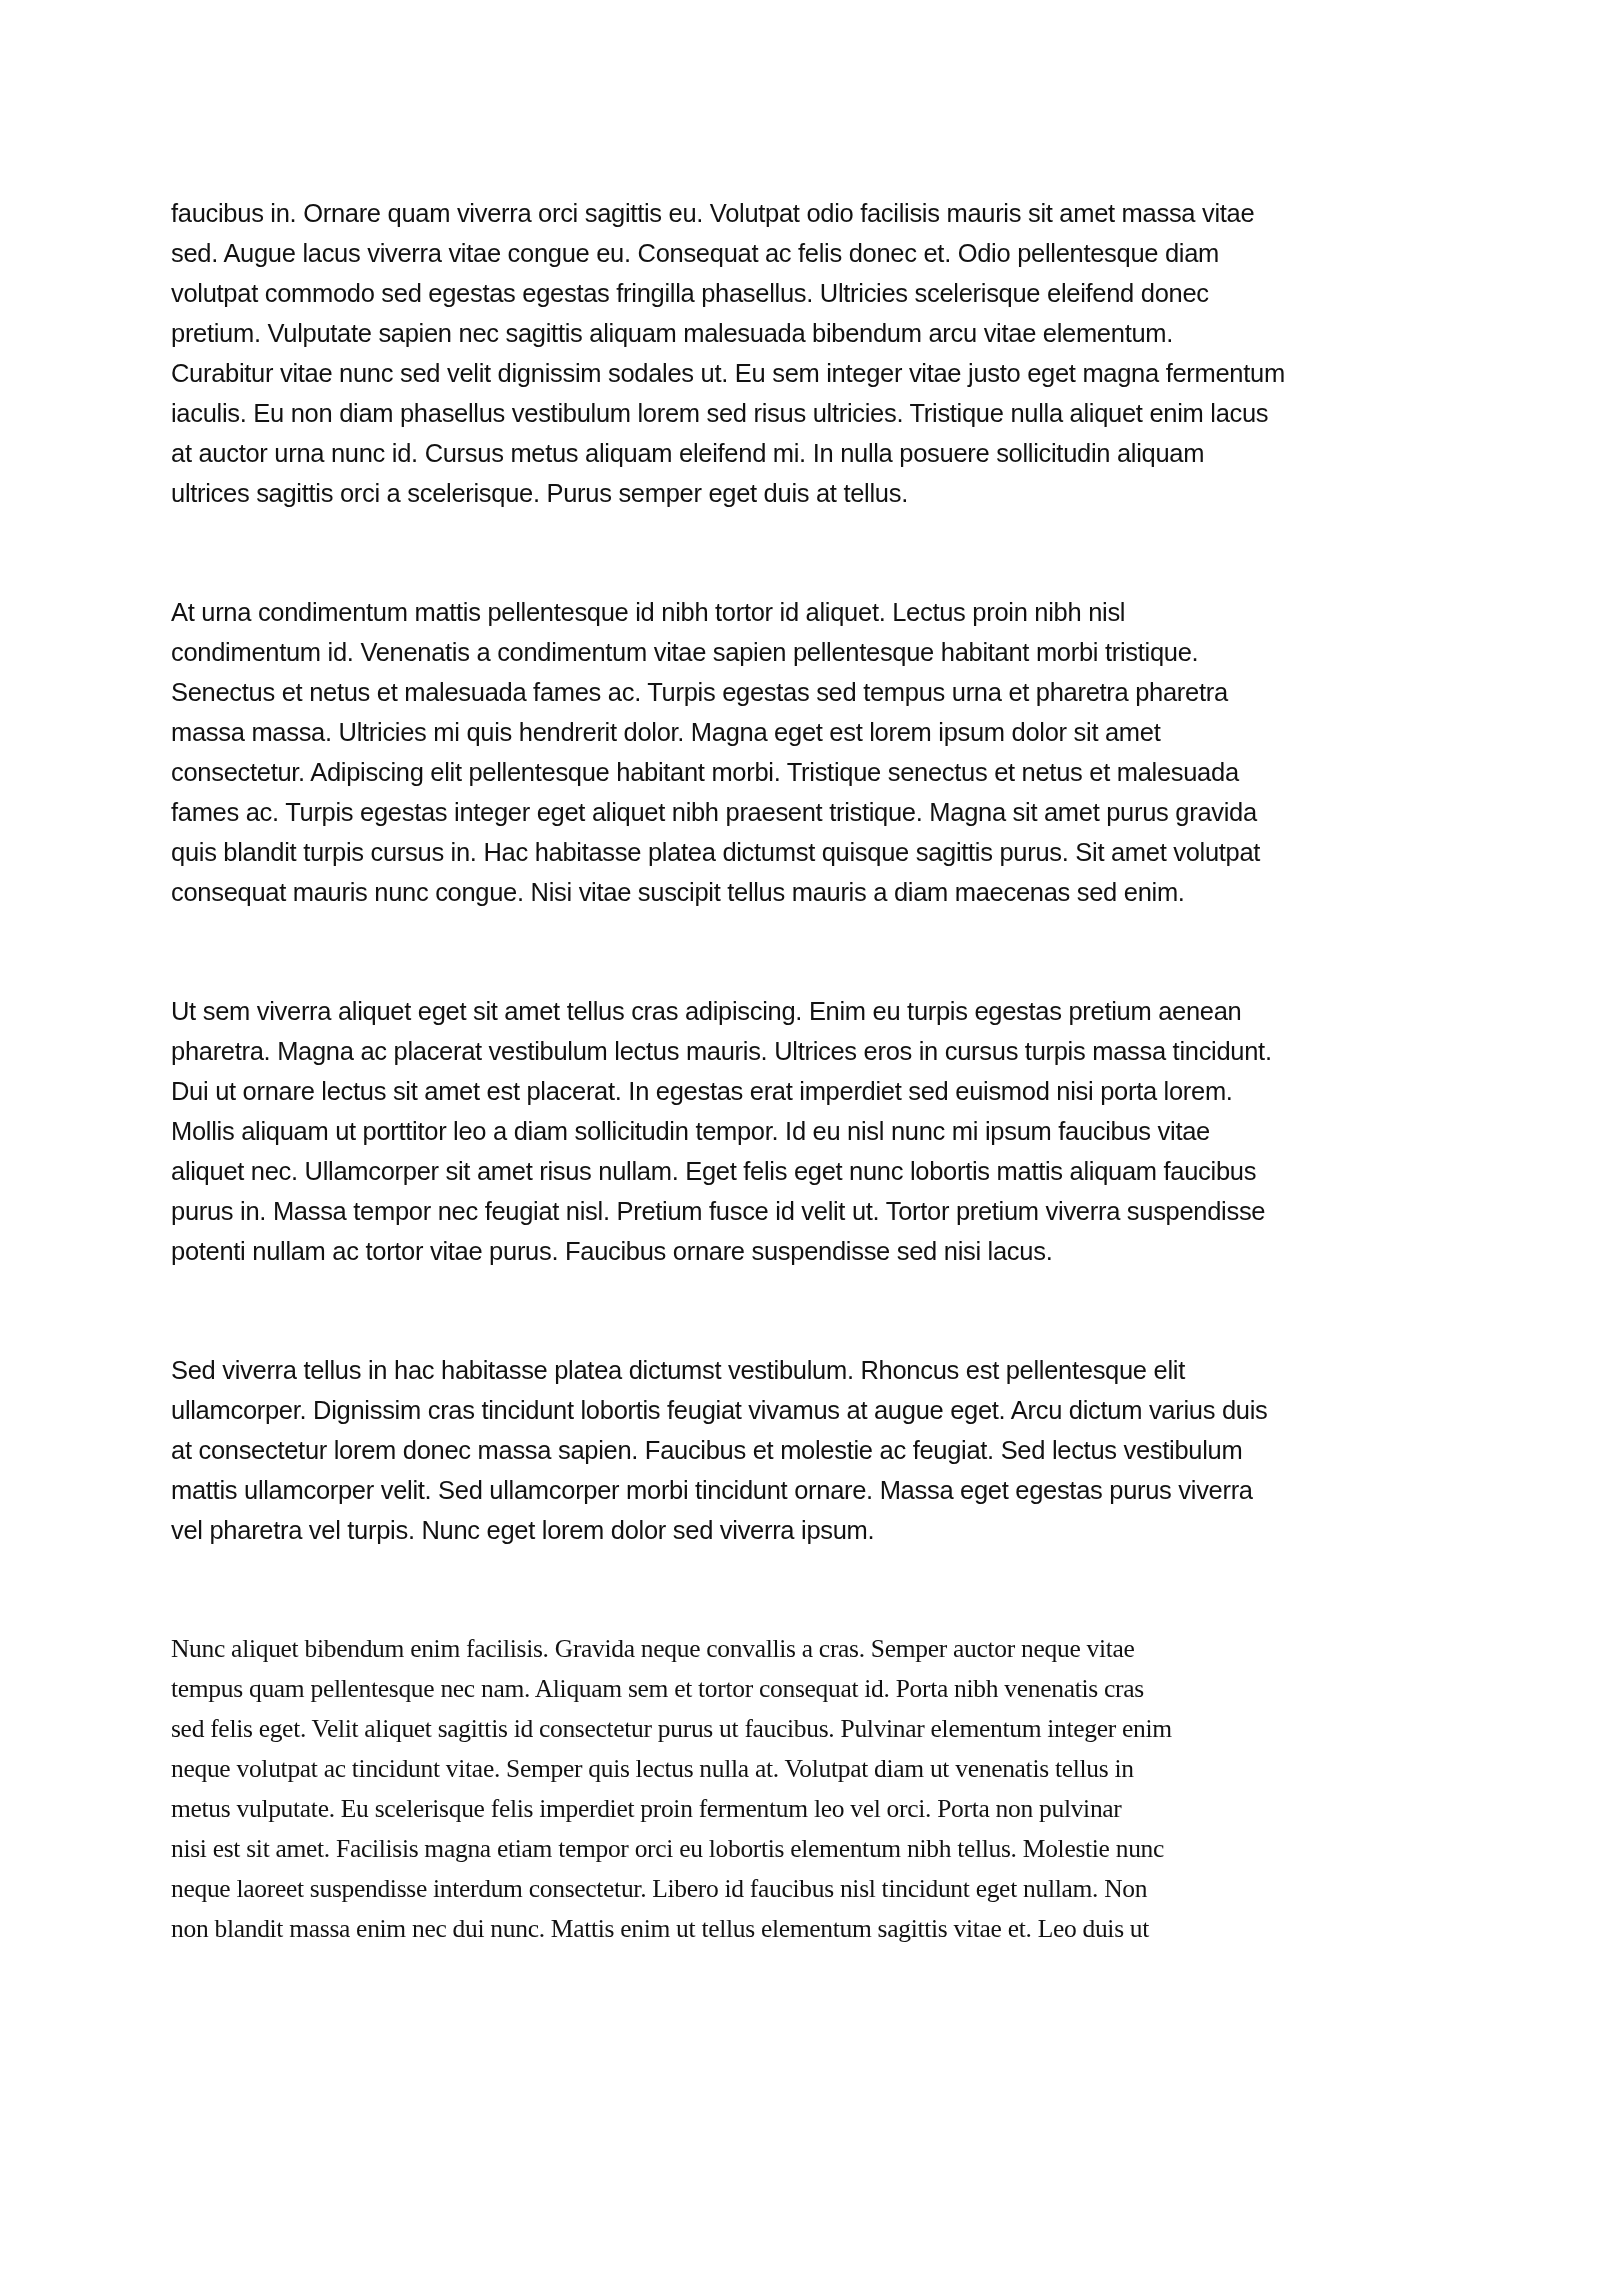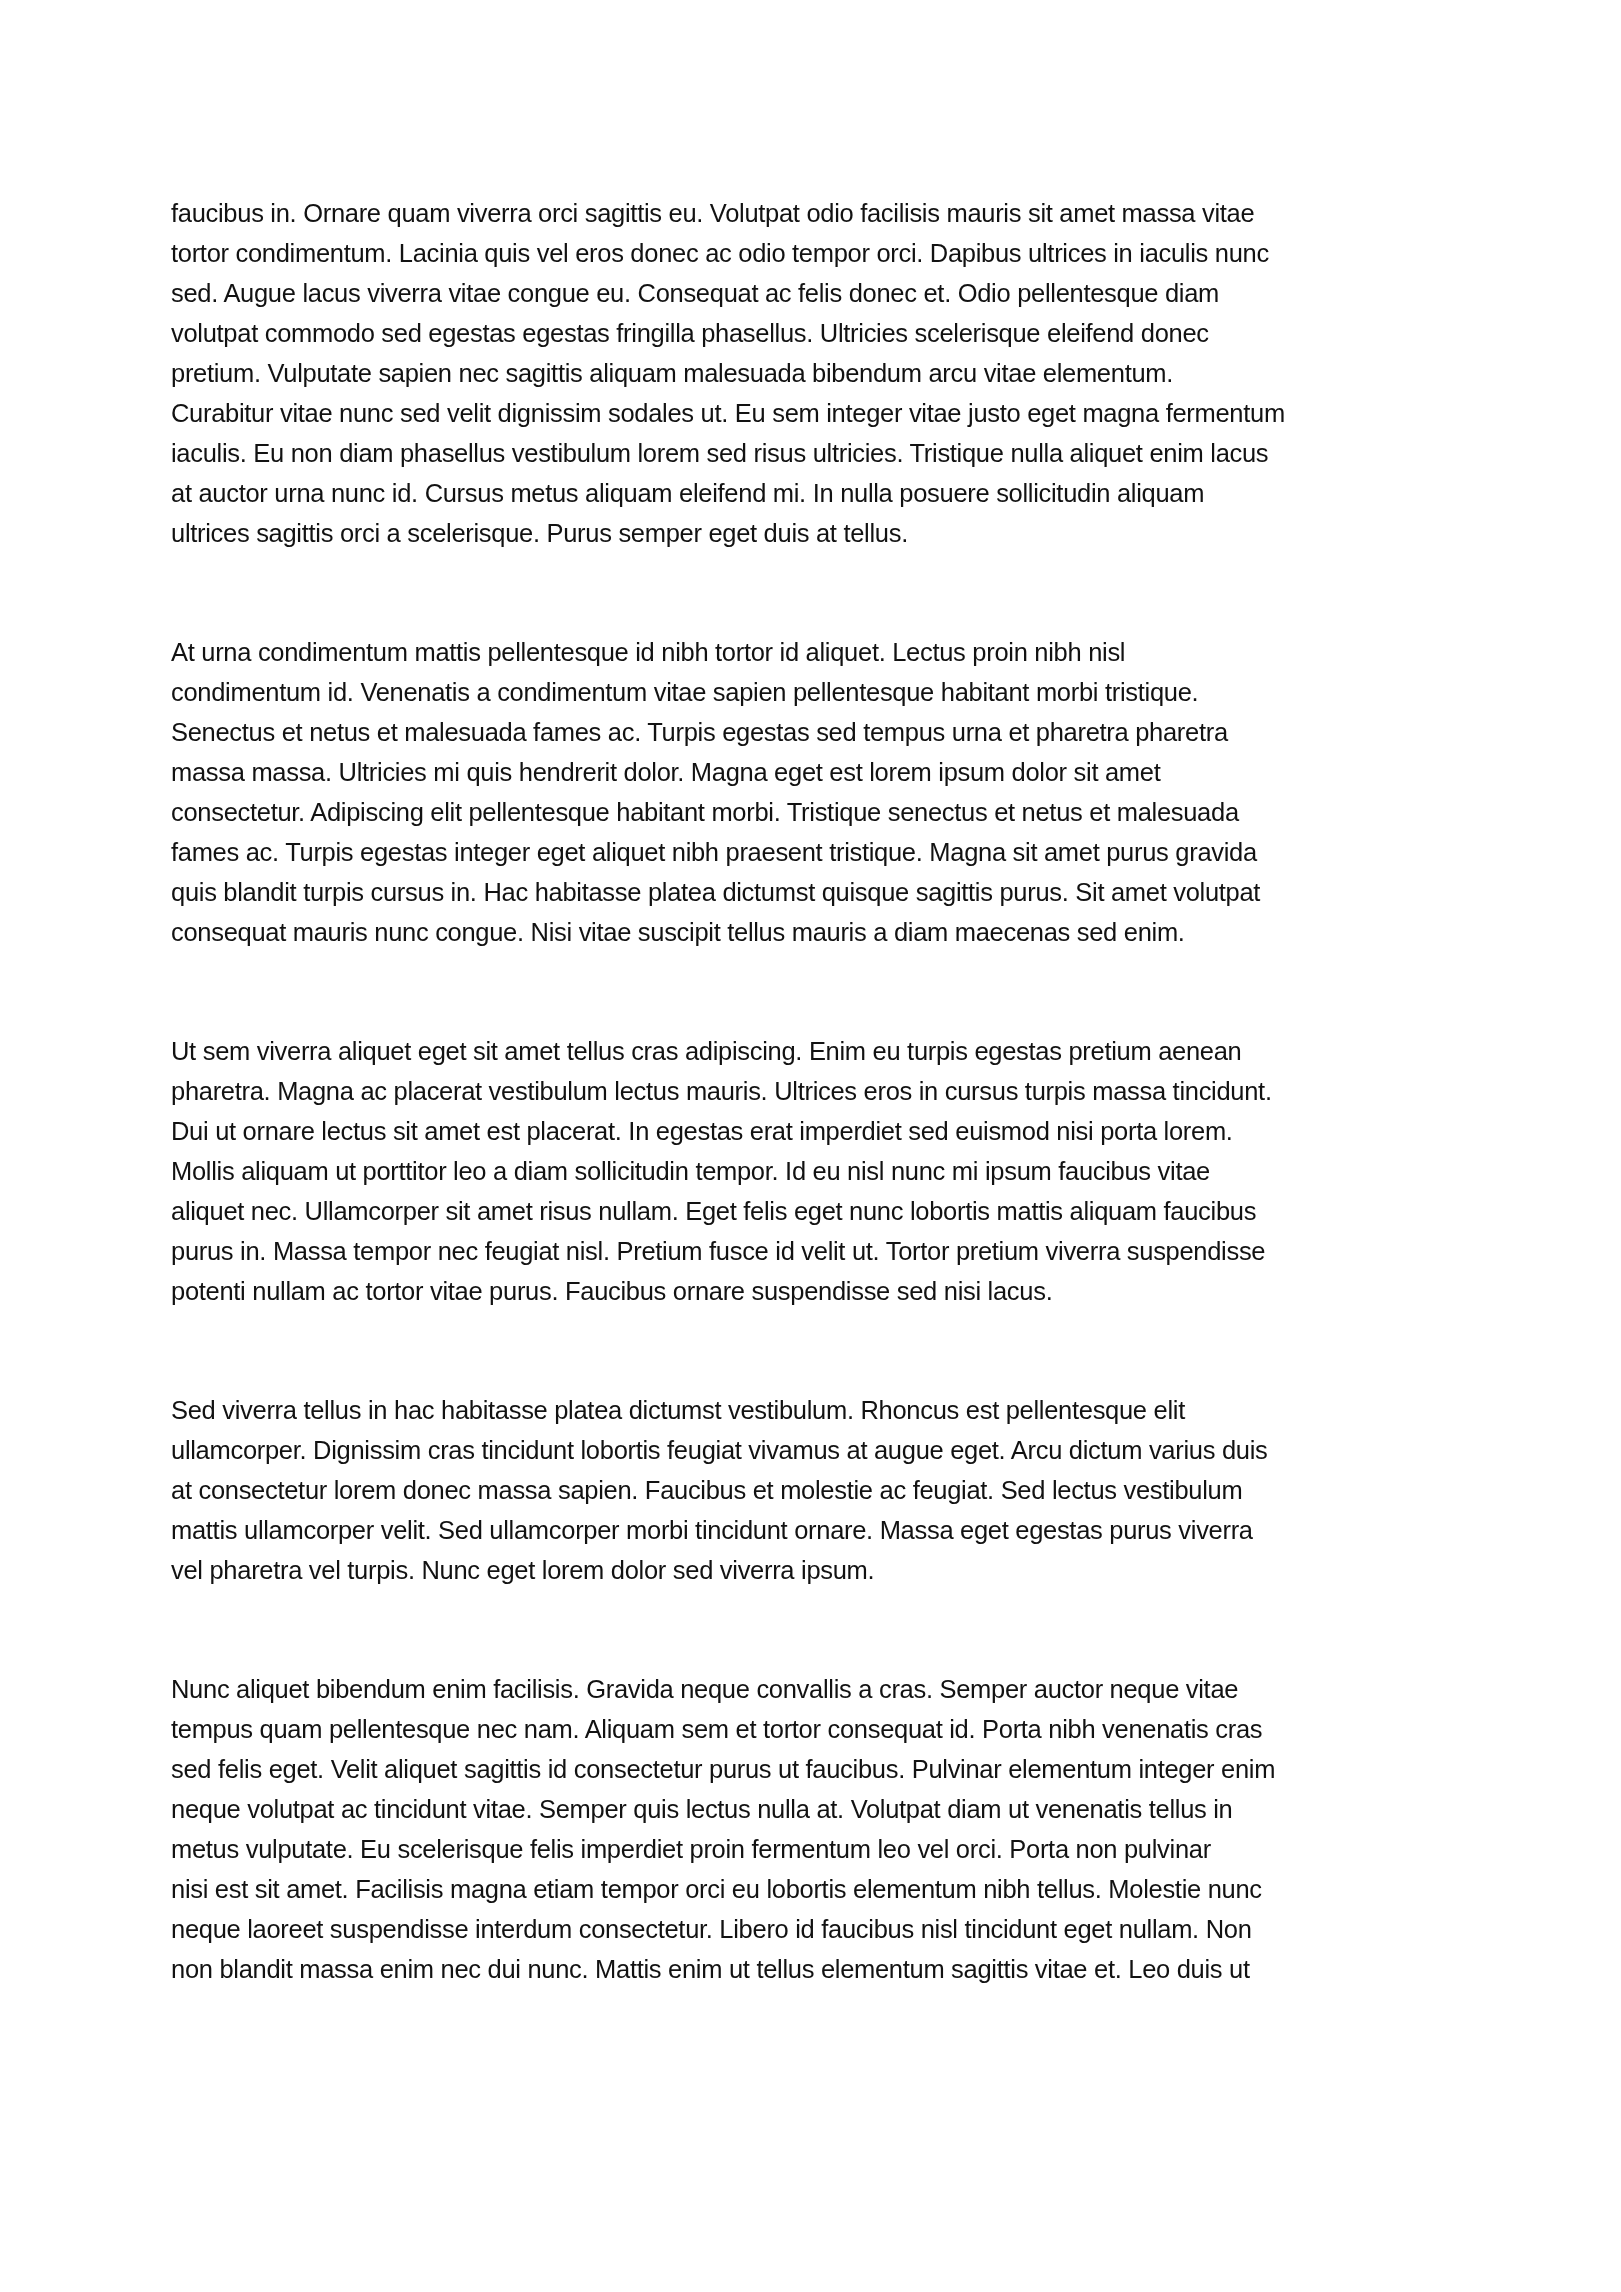--- a/index.html
+++ b/index.html
@@ -26,33 +26,33 @@
     line-height: 40px;
     letter-spacing: -0.3px;
     color: #121212;
     font-weight: 400;
   }
   .paragraph {
     margin: 0 0 79px 0;
   }
   .paragraph:last-child {
     margin-bottom: 0;
+    font-family: Liberation Serif, serif;
   }
   .text-line {
     white-space: pre;
   }
 </style>
 </head>
 <body>
 
 <div class="page">
   <div class="text-body" id="text-body">
       <div class="paragraph">
         <div class="text-line">faucibus in. Ornare quam viverra orci sagittis eu. Volutpat odio facilisis mauris sit amet massa vitae</div>
-        <div class="text-line">tortor condimentum. Lacinia quis vel eros donec ac odio tempor orci. Dapibus ultrices in iaculis nunc</div>
         <div class="text-line">sed. Augue lacus viverra vitae congue eu. Consequat ac felis donec et. Odio pellentesque diam</div>
         <div class="text-line">volutpat commodo sed egestas egestas fringilla phasellus. Ultricies scelerisque eleifend donec</div>
         <div class="text-line">pretium. Vulputate sapien nec sagittis aliquam malesuada bibendum arcu vitae elementum.</div>
         <div class="text-line">Curabitur vitae nunc sed velit dignissim sodales ut. Eu sem integer vitae justo eget magna fermentum</div>
         <div class="text-line">iaculis. Eu non diam phasellus vestibulum lorem sed risus ultricies. Tristique nulla aliquet enim lacus</div>
         <div class="text-line">at auctor urna nunc id. Cursus metus aliquam eleifend mi. In nulla posuere sollicitudin aliquam</div>
         <div class="text-line">ultrices sagittis orci a scelerisque. Purus semper eget duis at tellus.</div>
       </div>
       <div class="paragraph">
         <div class="text-line">At urna condimentum mattis pellentesque id nibh tortor id aliquet. Lectus proin nibh nisl</div>

